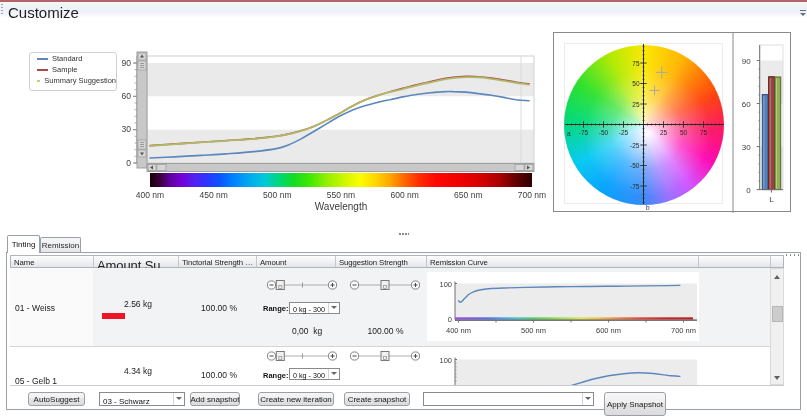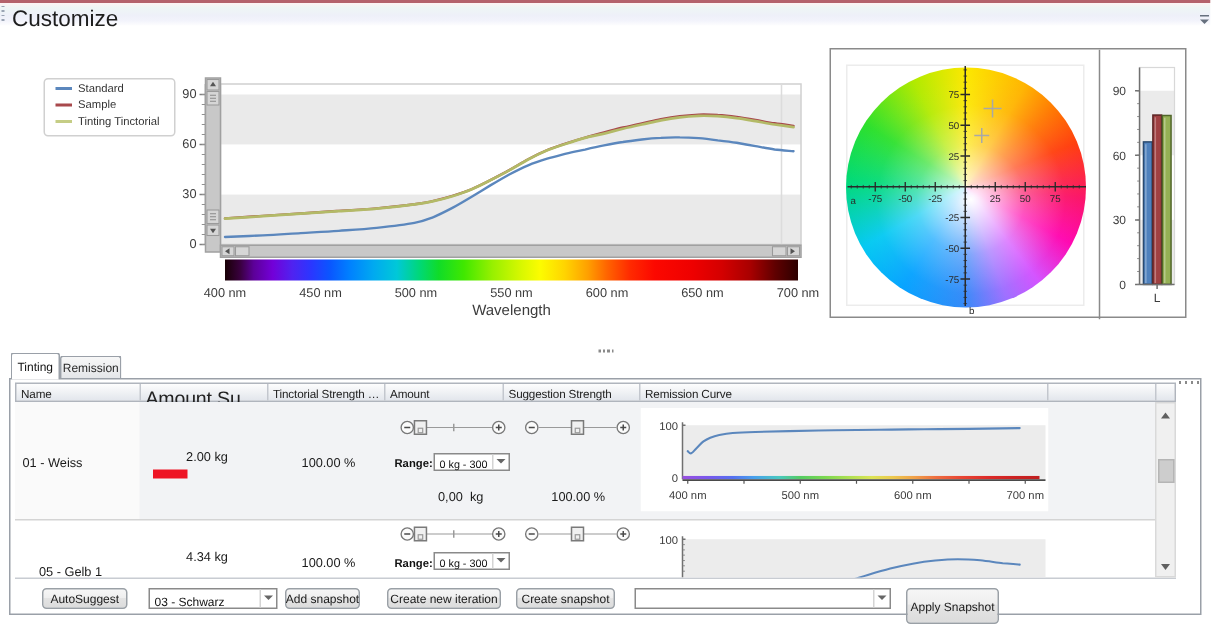--- a/index.html
+++ b/index.html
@@ -14,21 +14,21 @@
 <div style="height:11px;display:flex;align-items:center">
       <div style="width:11px;height:2px;background:#5b87bd;margin-right:4px"></div>
       <span style="font-size:7.5px;color:#333;white-space:nowrap">Standard</span>
     </div>
 <div style="height:11px;display:flex;align-items:center">
       <div style="width:11px;height:2px;background:#a8494c;margin-right:4px"></div>
       <span style="font-size:7.5px;color:#333;white-space:nowrap">Sample</span>
     </div>
 <div style="height:11px;display:flex;align-items:center">
       <div style="width:11px;height:2px;background:#c5cd85;margin-right:4px"></div>
-      <span style="font-size:7.5px;color:#333;white-space:nowrap">Tinting Tinctorial</span>
+      <span style="font-size:7.5px;color:#333;white-space:nowrap">Summary Suggestion</span>
     </div>
 </div>
 <svg style="position:absolute;left:115px;top:45px" width="440" height="180" viewBox="0 0 440 180">
 <rect x="32" y="11" width="387" height="107" fill="#ffffff"></rect>
 <rect x="32" y="18.0" width="387" height="33.3" fill="#eaeaea"></rect>
 <rect x="32" y="84.7" width="387" height="33.3" fill="#eaeaea"></rect>
 <rect x="32" y="11" width="387" height="107" fill="none" stroke="#d0d0d0" stroke-width="1"></rect>
 <line x1="406" y1="11" x2="406" y2="118" stroke="#dcdcdc" stroke-width="1"></line>
 <line x1="18" y1="18.0" x2="22" y2="18.0" stroke="#808080" stroke-width="1"></line>
 <text x="16" y="20.5" font-size="8.5" fill="#3c3c3c" text-anchor="end">90</text>
@@ -276,21 +276,21 @@
 <div class="abs" style="left:335px;top:256px;width:1px;height:11px;background:#c3c7ce"></div>
 <div class="abs" style="left:426px;top:256px;width:1px;height:11px;background:#c3c7ce"></div>
 <div class="abs" style="left:698px;top:256px;width:1px;height:11px;background:#c3c7ce"></div>
 <div class="abs" style="left:770px;top:256px;width:1px;height:11px;background:#c3c7ce"></div>
 <div class="abs" style="left:786px;top:254px;width:14px;height:2px;background-image:repeating-linear-gradient(90deg,#8a8a8a 0 1.5px,transparent 1.5px 4px)"></div>
 <div class="abs" style="left:10px;top:268px;width:760px;height:77.5px;background:#f2f3f5"></div>
 <div class="abs" style="left:10px;top:268px;width:83px;height:77.5px;background:#fafafa"></div>
 <div class="abs" style="left:10px;top:345.5px;width:760px;height:1px;background:#d4d4d4"></div>
 <div class="abs" style="left:10px;top:385px;width:774px;height:1px;background:#c8ccd2"></div>
 <div class="abs" style="left:15px;top:303px;font-size:8.5px;color:#1a1a1a">01 - Weiss</div>
-<div class="abs" style="left:96px;top:299px;width:84px;text-align:center;font-size:8.5px;color:#1a1a1a">2.00 kg</div>
+<div class="abs" style="left:96px;top:299px;width:84px;text-align:center;font-size:8.5px;color:#1a1a1a">2.56 kg</div>
 <div class="abs" style="left:101.5px;top:313px;width:23.5px;height:5.5px;background:#ee1424"></div>
 <div class="abs" style="left:180px;top:303px;width:78px;text-align:center;font-size:8.5px;color:#1a1a1a">100.00 %</div>
 <svg style="position:absolute;left:266px;top:277px" width="160" height="16" viewBox="0 0 160 16">
     <circle cx="5.5" cy="8" r="4.1" fill="#fbfbfb" stroke="#787878" stroke-width="0.9"></circle>
     <line x1="3.5" y1="8" x2="7.5" y2="8" stroke="#4a4a4a" stroke-width="1"></line>
     <circle cx="66.5" cy="8" r="4.1" fill="#fbfbfb" stroke="#787878" stroke-width="0.9"></circle>
     <line x1="64.5" y1="8" x2="68.5" y2="8" stroke="#4a4a4a" stroke-width="1"></line>
     <line x1="66.5" y1="6" x2="66.5" y2="10" stroke="#4a4a4a" stroke-width="1"></line>
     <line x1="18.3" y1="8" x2="62.0" y2="8" stroke="#9a9a9a" stroke-width="0.8"></line>
     <line x1="36.5" y1="5.5" x2="36.5" y2="10.5" stroke="#9a9a9a" stroke-width="1"></line>
@@ -374,21 +374,21 @@
     <line x1="3.5" y1="8" x2="7.5" y2="8" stroke="#4a4a4a" stroke-width="1"></line>
     <circle cx="66.5" cy="8" r="4.1" fill="#fbfbfb" stroke="#787878" stroke-width="0.9"></circle>
     <line x1="64.5" y1="8" x2="68.5" y2="8" stroke="#4a4a4a" stroke-width="1"></line>
     <line x1="66.5" y1="6" x2="66.5" y2="10" stroke="#4a4a4a" stroke-width="1"></line>
     <line x1="10.0" y1="8" x2="62.0" y2="8" stroke="#9a9a9a" stroke-width="0.8"></line>
     <rect x="32.0" y="3.5" width="8" height="9" fill="#f0f0f0" stroke="#7a7a7a" stroke-width="1"></rect>
     <rect x="34.5" y="8.5" width="3" height="3" fill="none" stroke="#9a9a9a" stroke-width="0.8"></rect>
   </svg>
 <div class="abs" style="left:96px;top:366px;width:84px;text-align:center;font-size:8.5px;color:#1a1a1a">4.34 kg</div>
 <div class="abs" style="left:180px;top:370px;width:78px;text-align:center;font-size:8.5px;color:#1a1a1a">100.00 %</div>
-<div class="abs" style="left:26px;top:376px;font-size:8.5px;color:#1a1a1a">05 - Gelb 1</div>
+<div class="abs" style="left:15px;top:376px;font-size:8.5px;color:#1a1a1a">05 - Gelb 1</div>
 <div class="abs" style="left:263px;top:371px;font-size:7.5px;font-weight:bold;color:#111">Range:</div>
 <div style="position:absolute;left:289px;top:368px;width:51px;height:12px;background:#fff;border:1px solid #8a8a8a;box-sizing:border-box">
     <div style="position:absolute;left:3px;top:2px;right:12px;font-size:7.2px;color:#111;white-space:nowrap;overflow:hidden">0 kg - 300 l</div>
     <div style="position:absolute;right:0;top:0;bottom:0;width:11px;border-left:1px solid #d4d4d4">
       <div style="position:absolute;left:2px;top:3px;width:0;height:0;border-left:3px solid transparent;border-right:3px solid transparent;border-top:3.5px solid #666"></div>
     </div>
   </div>
 <svg style="position:absolute;left:427px;top:352px" width="272" height="33" viewBox="0 0 272 33">
     <rect x="28" y="7.5" width="242" height="25.5" fill="#ececec"></rect>
     <text x="25" y="10.5" font-size="7.5" fill="#3c3c3c" text-anchor="end">100</text>

